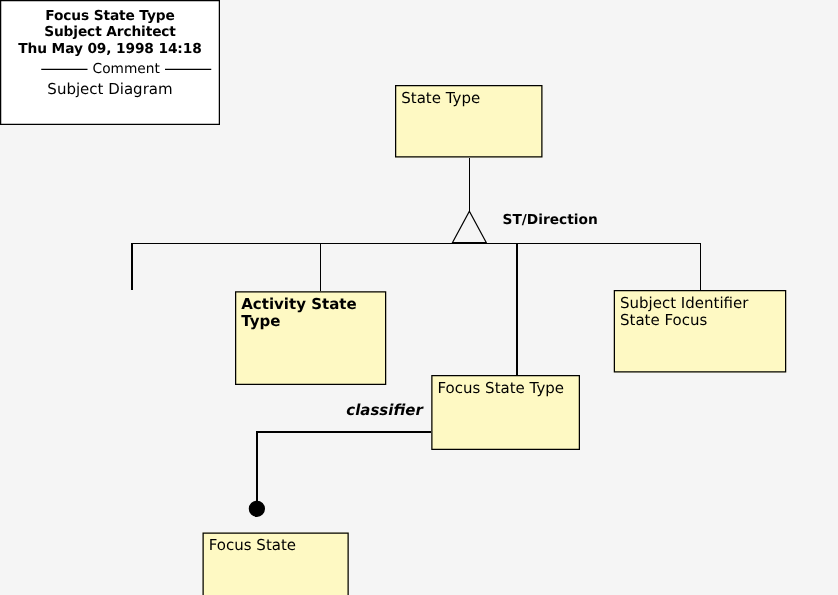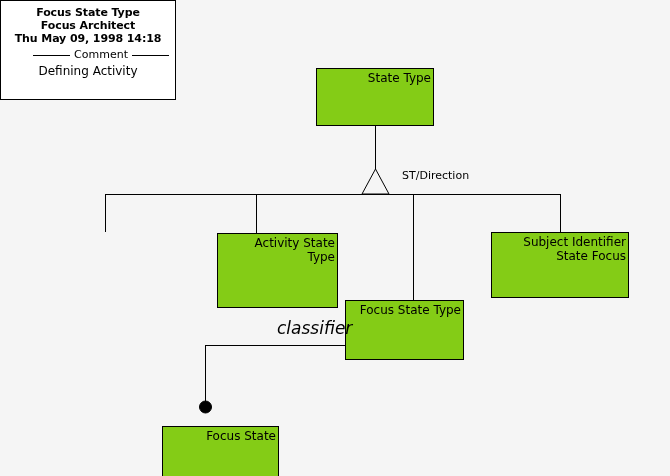--- a/index.html
+++ b/index.html
@@ -71,46 +71,46 @@
   .title-block .comment-text {
     font-size: 12px;
     line-height: 14px;
     margin-top: 3px;
     white-space: nowrap;
   }
 
   
   .node {
     position: absolute;
-    background: #84cc16;
+    background: #fef9c3;
     border: 1px solid #000;
     box-sizing: border-box;
-    text-align: right;
   }
   .node .nlabel {
     position: absolute;
     left: 4px;
     top: 2px;
     right: 2px;
     font-size: 12px;
     line-height: 14px;
     white-space: pre-line;
   }
 
   
   .edge-label {
     position: absolute;
     font-size: 11px;
     line-height: 12px;
     white-space: nowrap;
     background: transparent;
+    font-weight: bold;
   }
   .edge-label.italic {
     font-style: italic;
-    font-size: 17px;
+    font-size: 12px;
   }
 </style>
 </head>
 <body>
 
 <div id="canvas">
 
   <svg id="edges" viewBox="0 0 670 476" width="670" height="476" xmlns="http://www.w3.org/2000/svg">
     <g stroke="#000000" stroke-width="1" fill="none" shape-rendering="crispEdges">
 
@@ -126,36 +126,36 @@
       <polyline points="345,345.5 205.5,345.5 205.5,402"></polyline>
     </g>
 
     <polygon points="375.5,169 362,194 389,194" fill="#f5f5f5" stroke="#000000" stroke-width="1"></polygon>
 
     <circle cx="205.5" cy="407" r="6" fill="#000000" stroke="#000000" stroke-width="1"></circle>
   </svg>
 
   <div class="title-block">
     <div class="tl first">Focus State Type</div>
-    <div class="tl">Focus Architect</div>
+    <div class="tl">Subject Architect</div>
     <div class="tl">Thu May 09, 1998  14:18</div>
     <div class="divider-row">
       <span class="rule"></span>
       <span class="dlabel">Comment</span>
       <span class="rule"></span>
     </div>
-    <div class="comment-text">Defining Activity</div>
+    <div class="comment-text">Subject Diagram</div>
   </div>
 
   <div class="node" style="left:316px; top:68px; width:118px; height:58px;">
     <div class="nlabel">State Type</div>
   </div>
 
 
-  <div class="node" style="left:217px; top:233px; width:121px; height:75px;">
+  <div class="node" style="left:188px; top:233px; width:121px; height:75px;font-weight:bold;">
     <div class="nlabel">Activity State
 Type</div>
   </div>
 
   <div class="node" style="left:345px; top:300px; width:119px; height:60px;">
     <div class="nlabel">Focus State Type</div>
   </div>
 
   <div class="node" style="left:491px; top:232px; width:138px; height:66px;">
     <div class="nlabel">Subject Identifier

